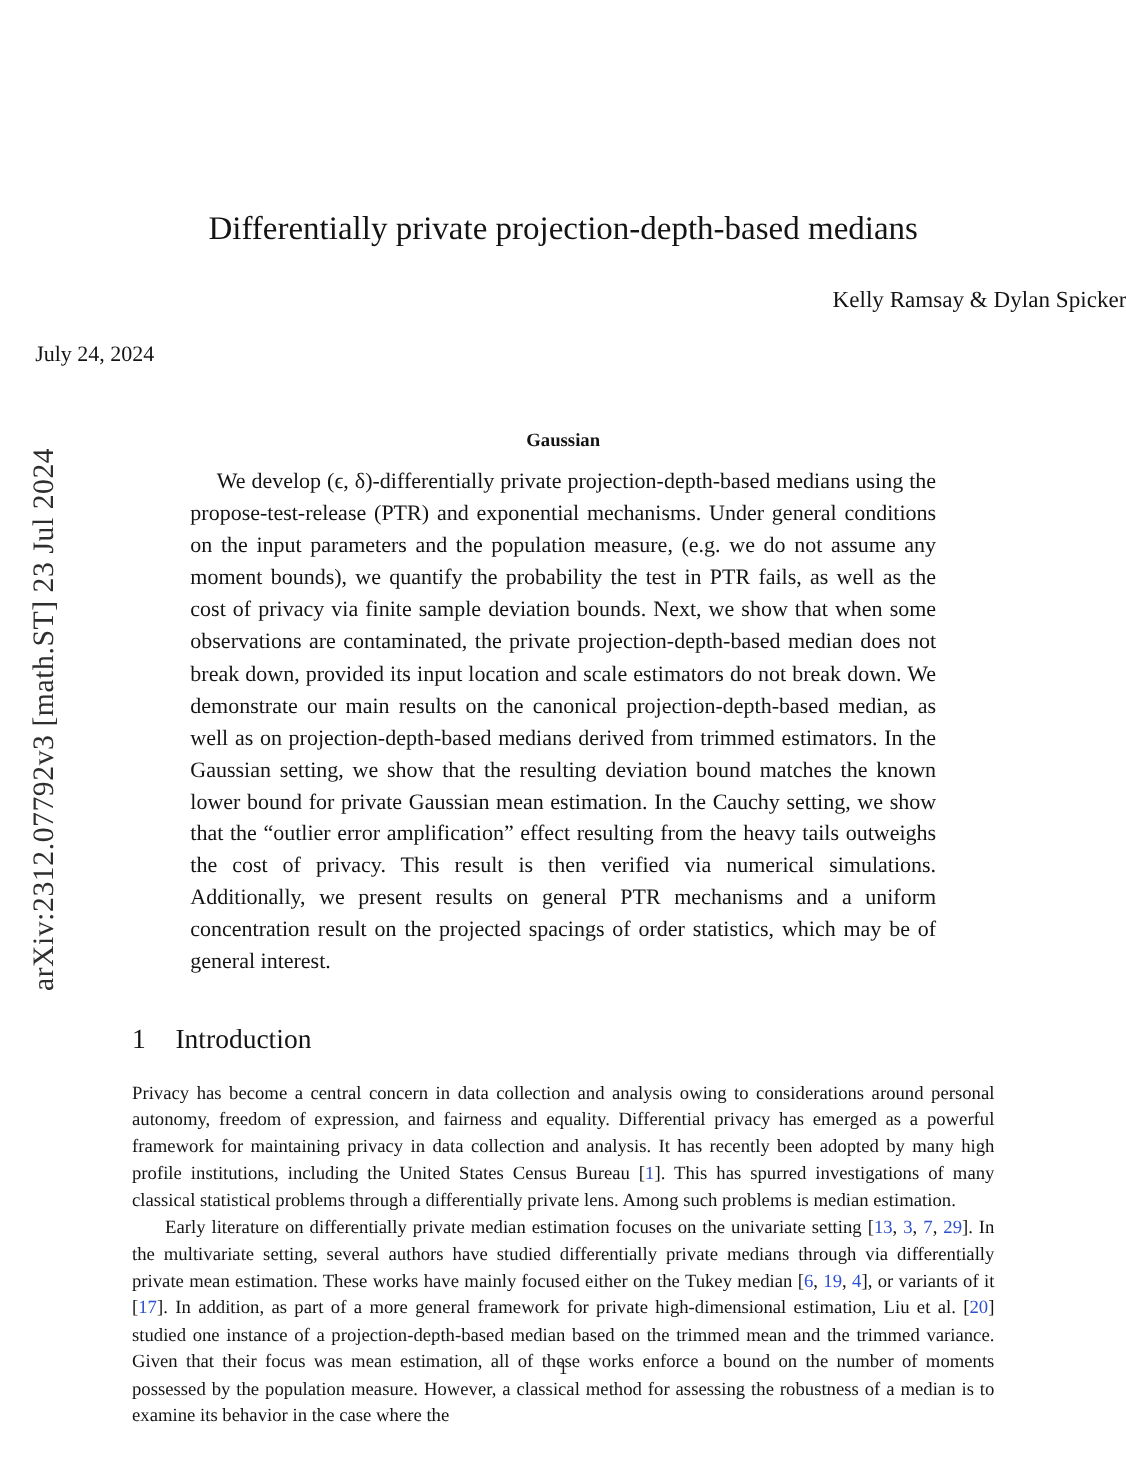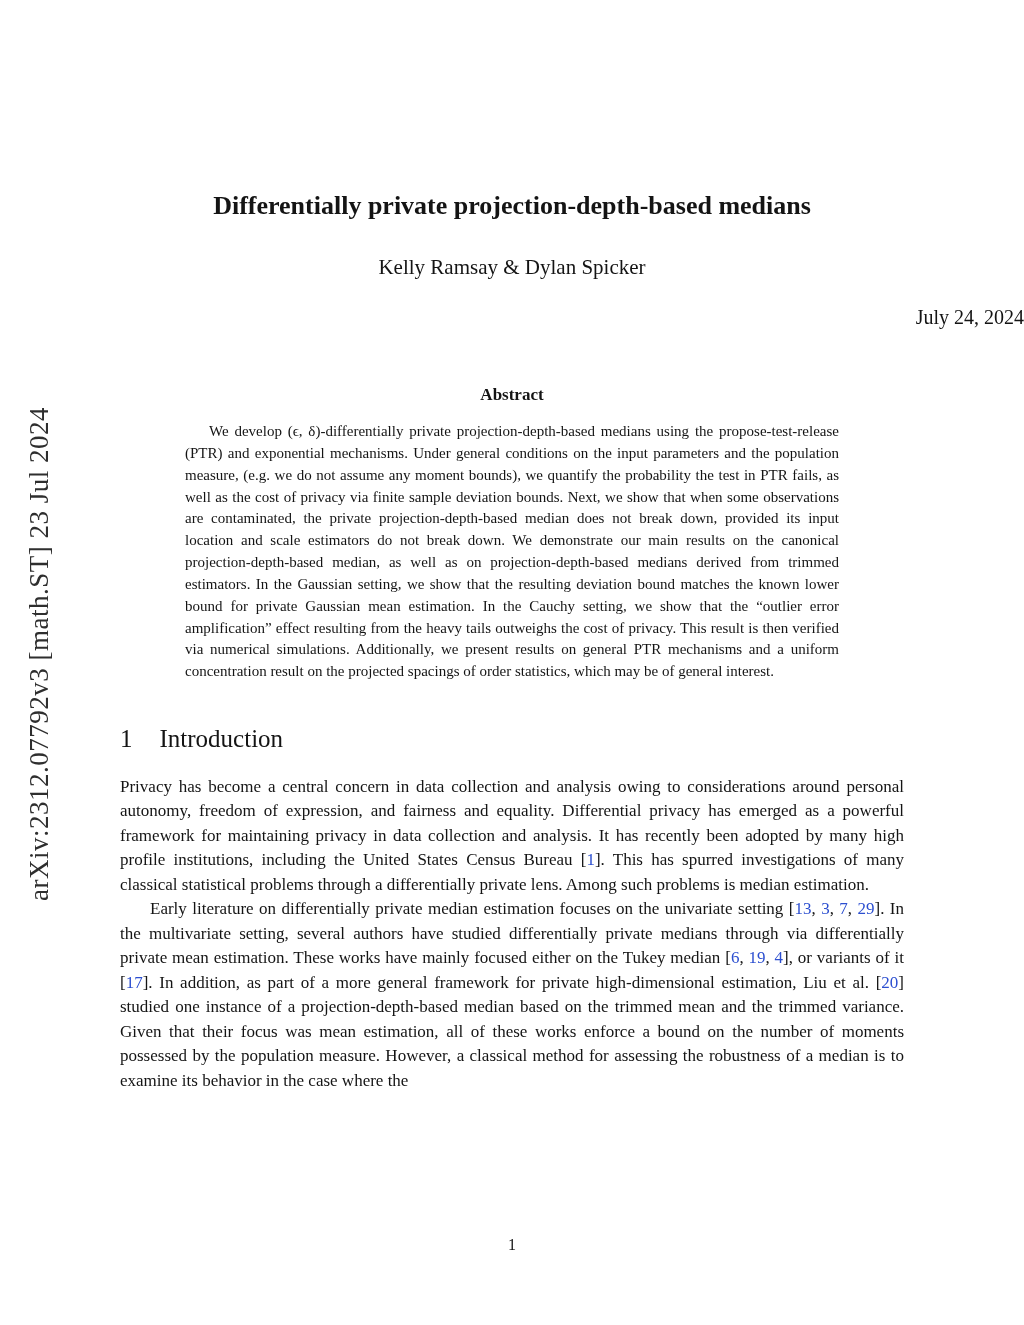--- a/index.html
+++ b/index.html
@@ -28,47 +28,48 @@
     font-size: 27px;
     letter-spacing: 0.5px;
     color: #2e2e2e;
     white-space: nowrap;
     text-align: center;
   }
   .title {
     margin: 0 auto 34px auto;
     width: 820px;
     text-align: center;
-    font-size: 26px;
-    font-weight: bold;
+    font-size: 30px;
+    font-weight: normal;
     line-height: 1.2;
   }
   .authors {
-    text-align: center;
+    text-align: right;
     font-size: 21px;
     margin-bottom: 26px;
   }
   .date {
-    text-align: right;
+    text-align: left;
     font-size: 20px;
     margin-bottom: 56px;
+    padding-left: 32px;
   }
   .abstract {
     width: 686px;
     margin: 0 auto;
   }
   .abstract-heading {
     text-align: center;
     font-weight: bold;
     font-size: 17px;
     margin-bottom: 14px;
   }
   .abstract-text {
-    margin: 16px;
-    font-size: 15px;
+    margin: 4px;
+    font-size: 20px;
     line-height: 1.455;
     text-align: justify;
     text-indent: 24px;
   }
   .section-heading {
     width: 784px;
     margin: 42px auto 22px auto;
     font-weight: normal;
     font-size: 25px;
   }
@@ -109,21 +110,21 @@
 
   <div class="arxiv-stamp">arXiv:2312.07792v3  [math.ST]  23 Jul 2024</div>
 
   <h1 class="title">Differentially private projection-depth-based medians</h1>
 
   <div class="authors">Kelly Ramsay &amp; Dylan Spicker</div>
 
   <div class="date">July 24, 2024</div>
 
   <div class="abstract">
-    <div class="abstract-heading">Abstract</div>
+    <div class="abstract-heading">Gaussian</div>
     <p class="abstract-text">We develop (ϵ, δ)-differentially private projection-depth-based medians using the propose-test-release (PTR) and exponential mechanisms. Under general conditions on the input parameters and the population measure, (e.g. we do not assume any moment bounds), we quantify the probability the test in PTR fails, as well as the cost of privacy via finite sample deviation bounds. Next, we show that when some observations are contaminated, the private projection-depth-based median does not break down, provided its input location and scale estimators do not break down. We demonstrate our main results on the canonical projection-depth-based median, as well as on projection-depth-based medians derived from trimmed estimators. In the Gaussian setting, we show that the resulting deviation bound matches the known lower bound for private Gaussian mean estimation. In the Cauchy setting, we show that the “outlier error amplification” effect resulting from the heavy tails outweighs the cost of privacy. This result is then verified via numerical simulations. Additionally, we present results on general PTR mechanisms and a uniform concentration result on the projected spacings of order statistics, which may be of general interest.</p>
   </div>
 
   <div class="section-heading">
     <span class="section-number">1</span><span class="section-title">Introduction</span>
   </div>
 
   <div class="body-text">
     <p class="para"><span>Privacy has become a central concern in data collection and analysis owing to considerations around personal autonomy, freedom of expression, and fairness and equality.  Differential privacy has emerged as a powerful framework for maintaining privacy in data collection and analysis.  It has recently been adopted by many high profile institutions, including the United States Census Bureau [</span><span class="cite">1</span><span>].  This has spurred investigations of many classical statistical problems through a differentially private lens.  Among such problems is median estimation.</span></p>
     <p class="para indent"><span>Early literature on differentially private median estimation focuses on the univariate setting [</span><span class="cite">13</span><span>, </span><span class="cite">3</span><span>, </span><span class="cite">7</span><span>, </span><span class="cite">29</span><span>].  In the multivariate setting, several authors have studied differentially private medians through via differentially private mean estimation.  These works have mainly focused either on the Tukey median [</span><span class="cite">6</span><span>, </span><span class="cite">19</span><span>, </span><span class="cite">4</span><span>], or variants of it [</span><span class="cite">17</span><span>].  In addition, as part of a more general framework for private high-dimensional estimation, Liu et al. [</span><span class="cite">20</span><span>] studied one instance of a projection-depth-based median based on the trimmed mean and the trimmed variance.  Given that their focus was mean estimation, all of these works enforce a bound on the number of moments possessed by the population measure.  However, a classical method for assessing the robustness of a median is to examine its behavior in the case where the</span></p>

